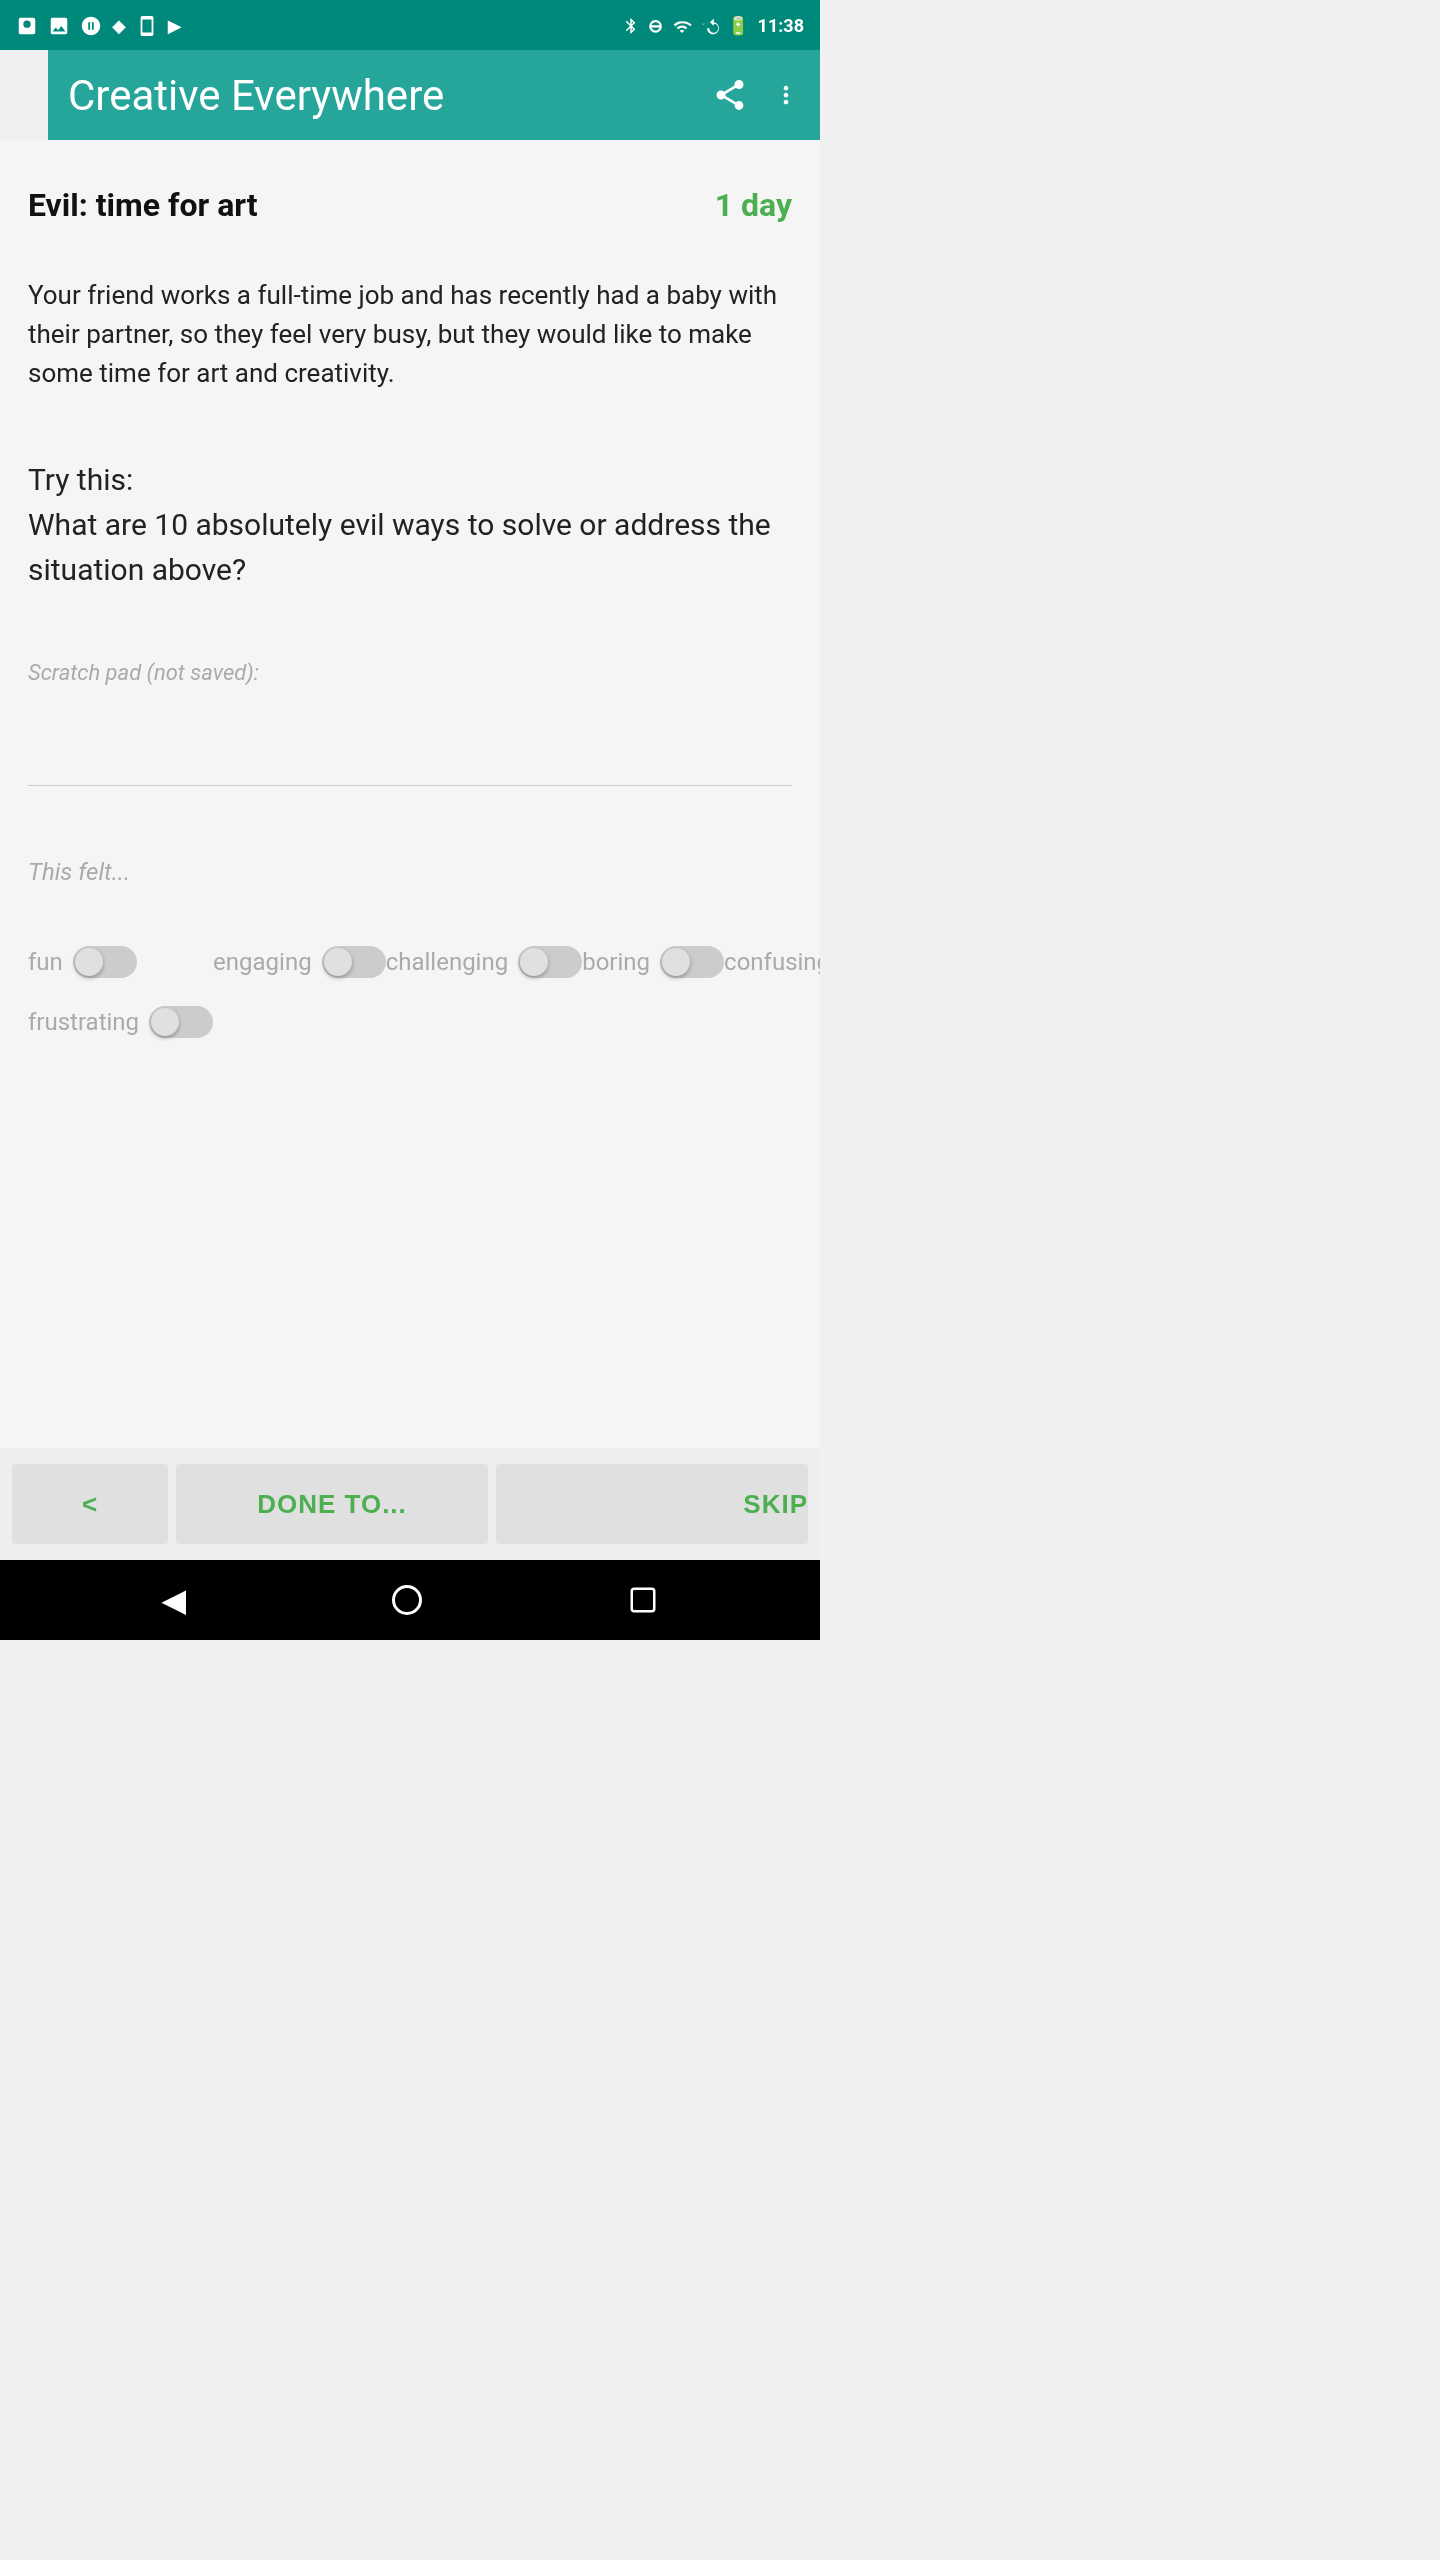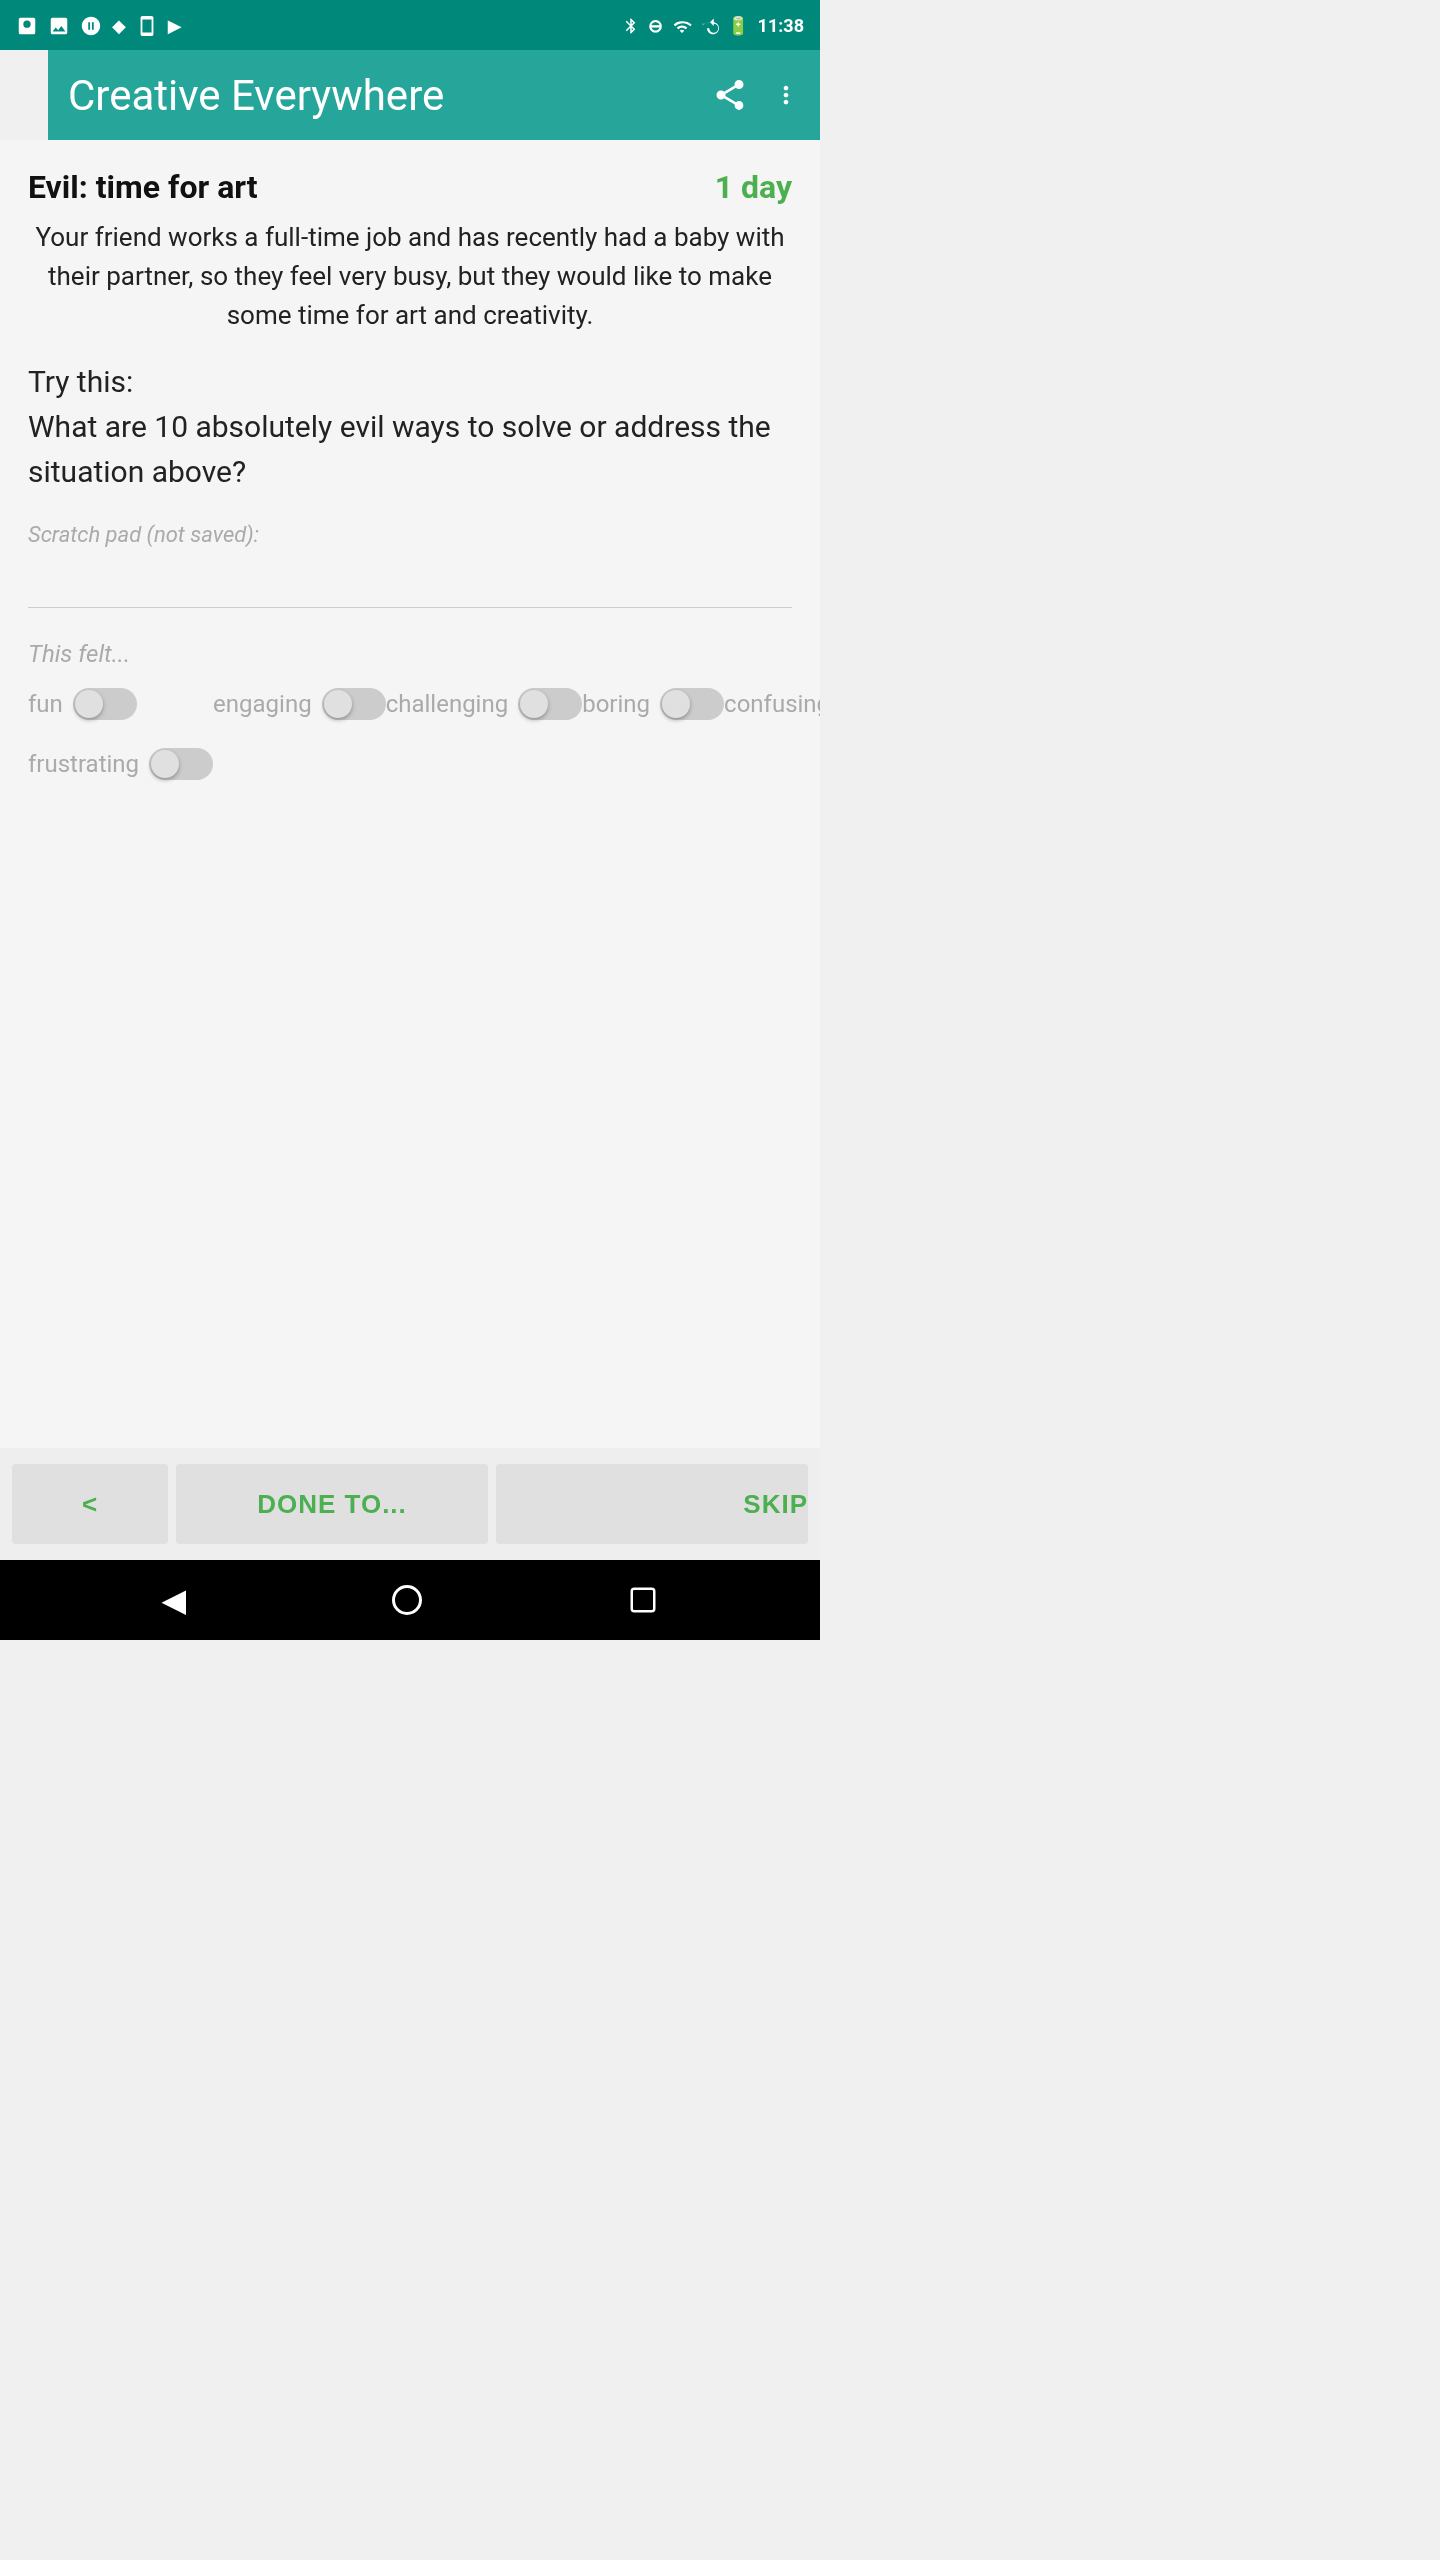--- a/index.html
+++ b/index.html
@@ -65,23 +65,24 @@
       color: white;
       display: flex;
       align-items: center;
       justify-content: center;
     }
 
     
     .content {
       flex: 1;
       background: #f5f5f5;
-      padding: 28px 28px 16px 28px;
+      padding: 46px 28px 16px 28px;
       display: flex;
       flex-direction: column;
+      gap: 40px;
     }
 
     .challenge-header {
       display: flex;
       justify-content: space-between;
       align-items: flex-start;
       margin-bottom: 12px;
     }
     .challenge-title {
       font-size: 32px;
@@ -92,21 +93,20 @@
       font-size: 32px;
       font-weight: bold;
       color: #4caf50;
       white-space: nowrap;
     }
     .challenge-description {
       font-size: 26px;
       color: #222;
       line-height: 1.5;
       margin-bottom: 24px;
-      text-align: center;
     }
     .try-this {
       font-size: 30px;
       color: #222;
       line-height: 1.5;
       margin-bottom: 28px;
     }
 
     .scratch-pad-label {
       font-size: 22px;

